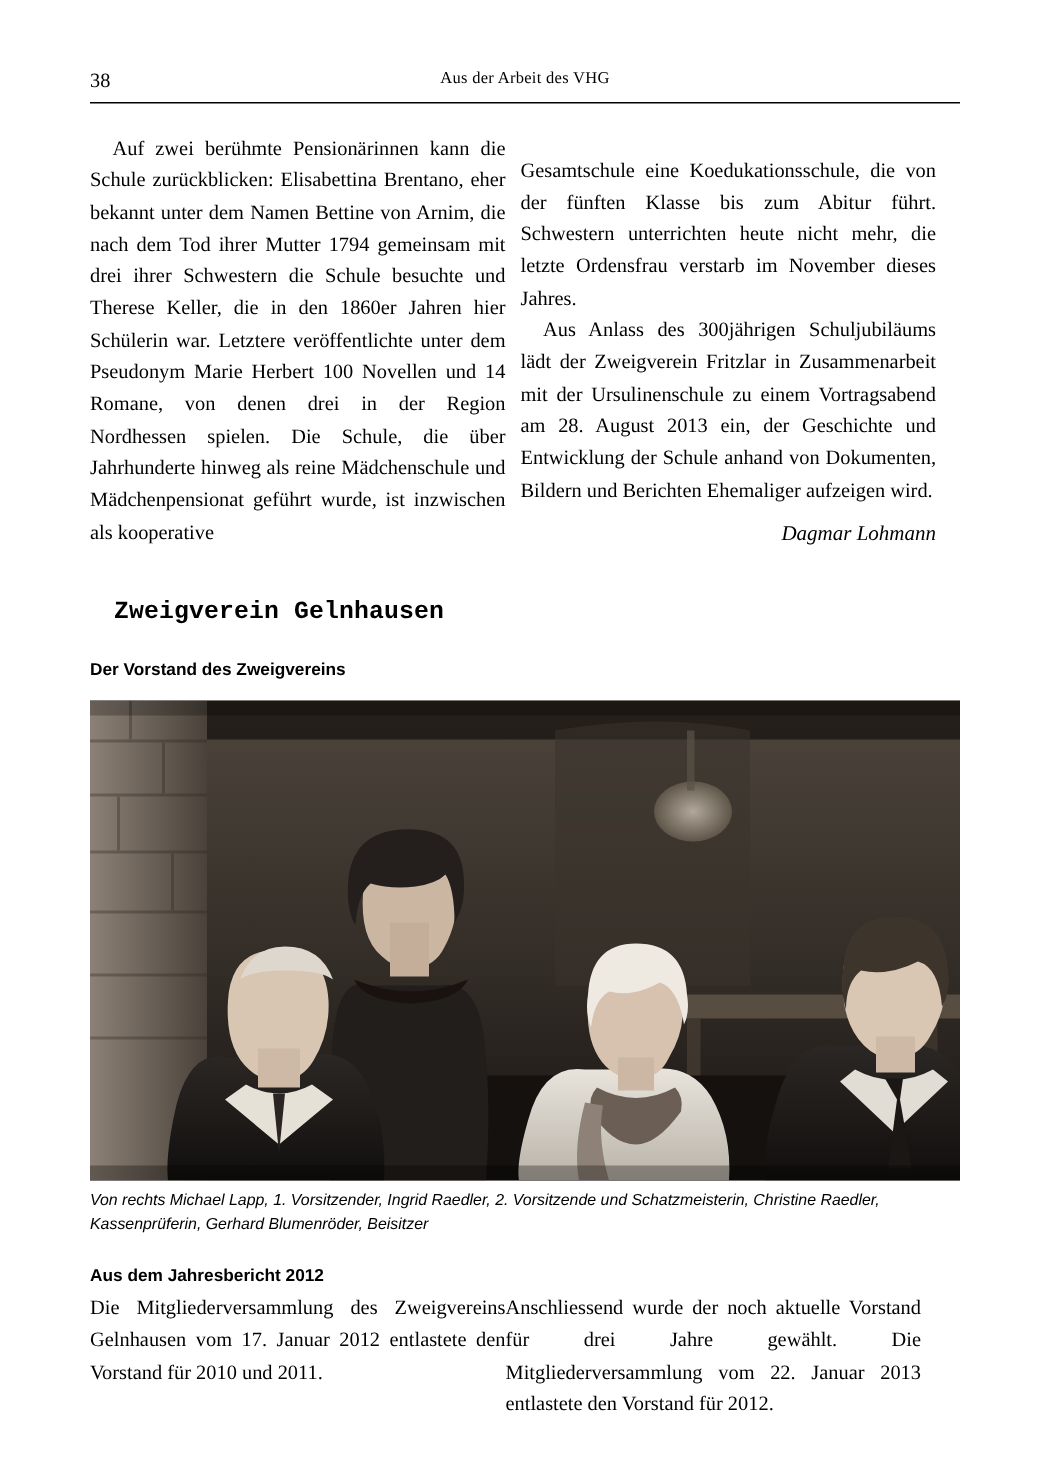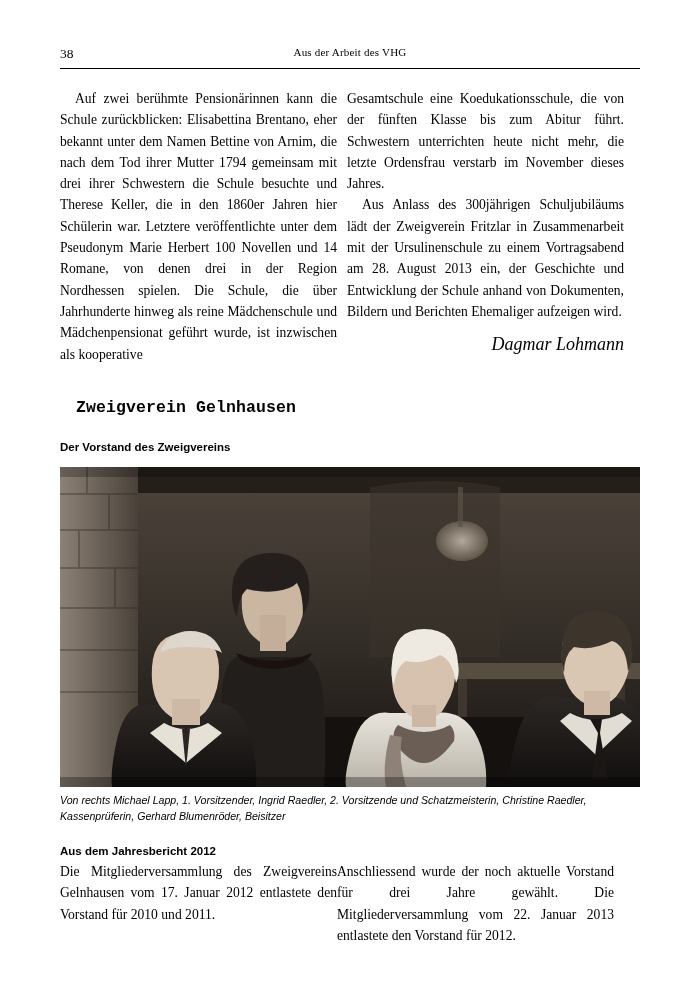--- a/index.html
+++ b/index.html
@@ -57,20 +57,21 @@
   }
 
   
   .cols {
     position: absolute;
     top: 88px;
     left: 60px;
     width: 580px;
     display: flex;
     gap: 10px;
+    align-items: flex-end;
   }
   .col {
     width: 277px;
   }
   .col p {
     margin: 0;
     font-family: "Liberation Serif", serif;
     font-size: 13.6px;
     line-height: 21.3px;
     text-align: justify;
@@ -78,21 +79,21 @@
     hyphens: manual;
   }
   .col p.indent {
     text-indent: 15px;
   }
   .signature {
     margin-top: 12px;
     text-align: right;
     font-style: italic;
     font-family: "Liberation Serif", serif;
-    font-size: 18px;
+    font-size: 14px;
   }
 
   
   .section-heading {
     position: absolute;
     top: 398px;
     left: 76px;
     width: 580px;
     font-family: Liberation Mono, monospace;
     font-weight: bold;

